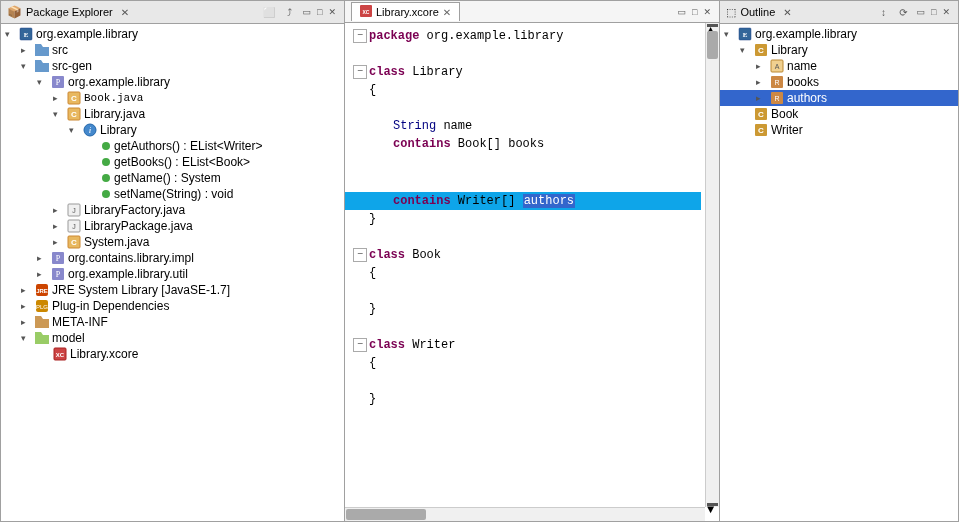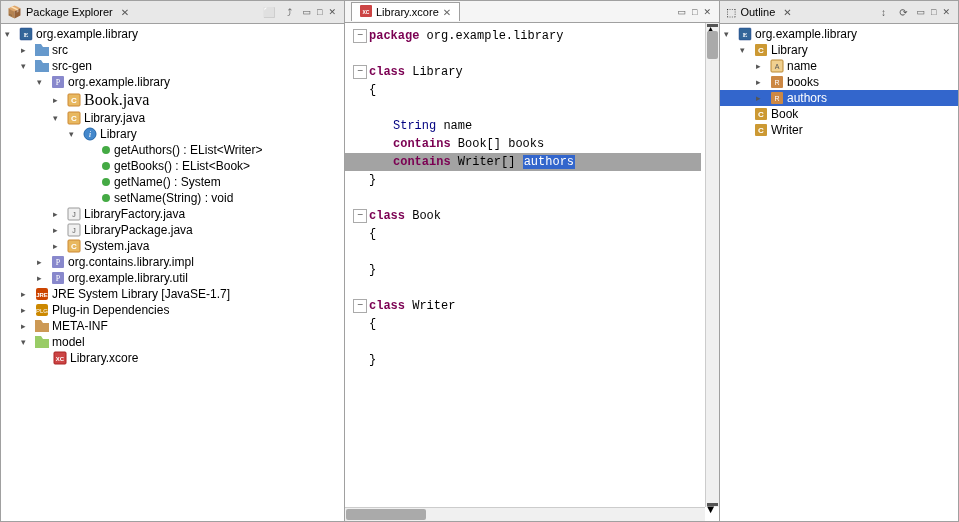--- a/index.html
+++ b/index.html
@@ -274,21 +274,21 @@
       </div>
 
       <div class="tree-item" style="padding-left: 52px;">
         <span class="tree-arrow">▸</span>
         <span style="display:inline-flex;align-items:center;margin-right:3px;">
           <svg width="14" height="14" viewBox="0 0 14 14">
               <rect x="1" y="1" width="12" height="12" rx="1" fill="#e8b860" stroke="#cc8833"></rect>
               <text x="7" y="10" text-anchor="middle" font-size="8" fill="white" font-family="Arial" font-weight="bold">C</text>
             </svg>
         </span>
-        <span style="font-family:Liberation Serif, serif;font-size:16px;">Book.java</span>
+        <span style="font-family:Liberation Mono, monospace;font-size:11px;">Book.java</span>
       </div>
 
       <div class="tree-item" style="padding-left: 52px;">
         <span class="tree-arrow">▾</span>
         <span style="display:inline-flex;align-items:center;margin-right:3px;">
           <svg width="14" height="14" viewBox="0 0 14 14">
               <rect x="1" y="1" width="12" height="12" rx="1" fill="#e8b860" stroke="#cc8833"></rect>
               <text x="7" y="10" text-anchor="middle" font-size="8" fill="white" font-family="Arial" font-weight="bold">C</text>
             </svg>
         </span>
@@ -503,21 +503,21 @@
       <div class="code-line">
         <span class="no-fold"></span>
         <span style="padding-left:24px;"><span class="type" style="color:#000080;font-family:'Courier New',monospace;">String</span><span style="color:#000;font-family:'Courier New',monospace;"> name</span></span>
       </div>
 
       <div class="code-line">
         <span class="no-fold"></span>
         <span style="padding-left:24px;"><span class="kw">contains</span><span style="color:#000;"> Book[] books</span></span>
       </div>
 
-      <div class="code-line" style="background-color: #a3a3a3;">
+      <div class="code-line" style="background-color: #0ea5e9; margin-top: 39px;">
         <span class="no-fold"></span>
         <span style="padding-left:24px;"><span class="kw">contains</span><span style="color:#000;"> Writer[] </span><span style="background:#3366cc;color:white;padding:0 1px;">authors</span></span>
       </div>
 
       <div class="code-line">
         <span class="no-fold"></span>
         <span>}</span>
       </div>
 
       <div class="code-line">

